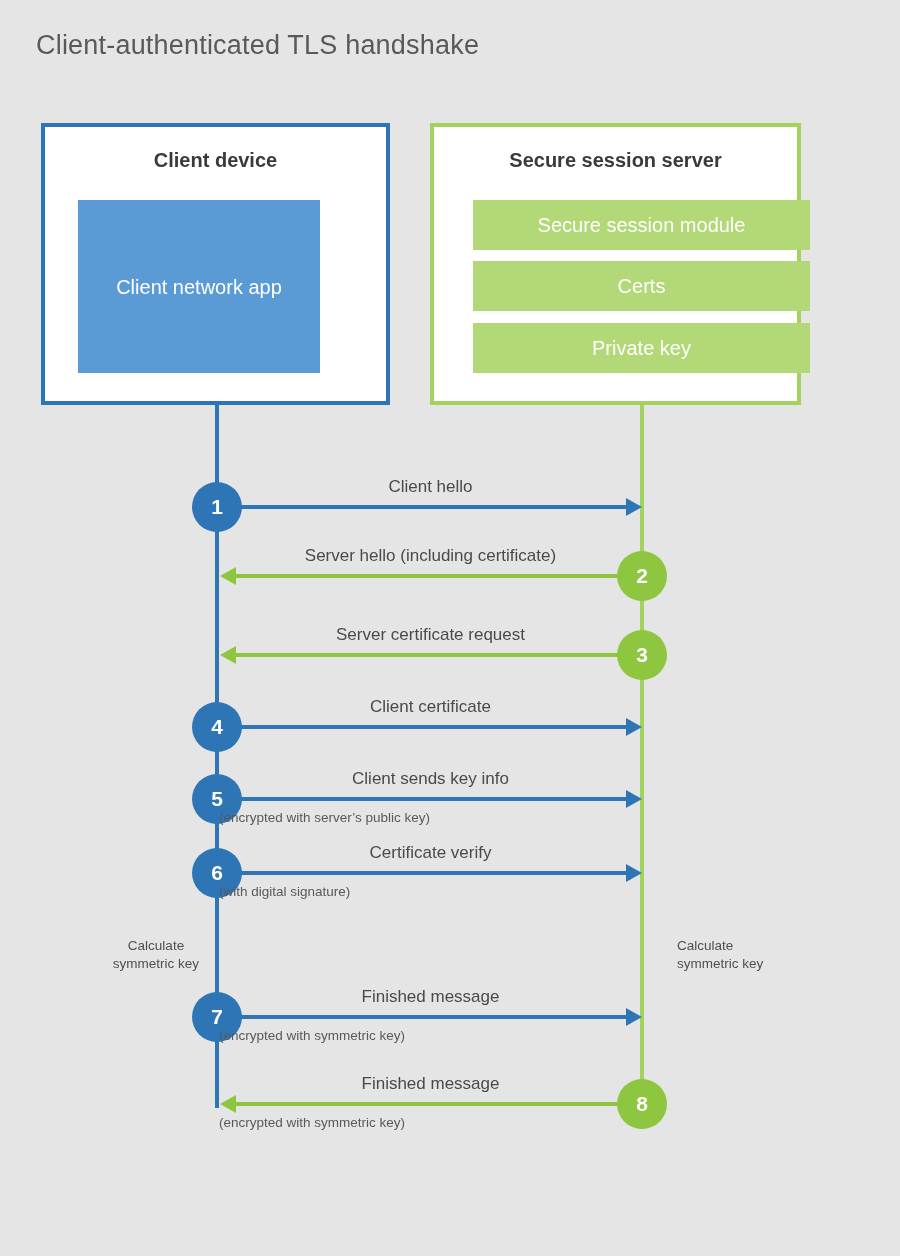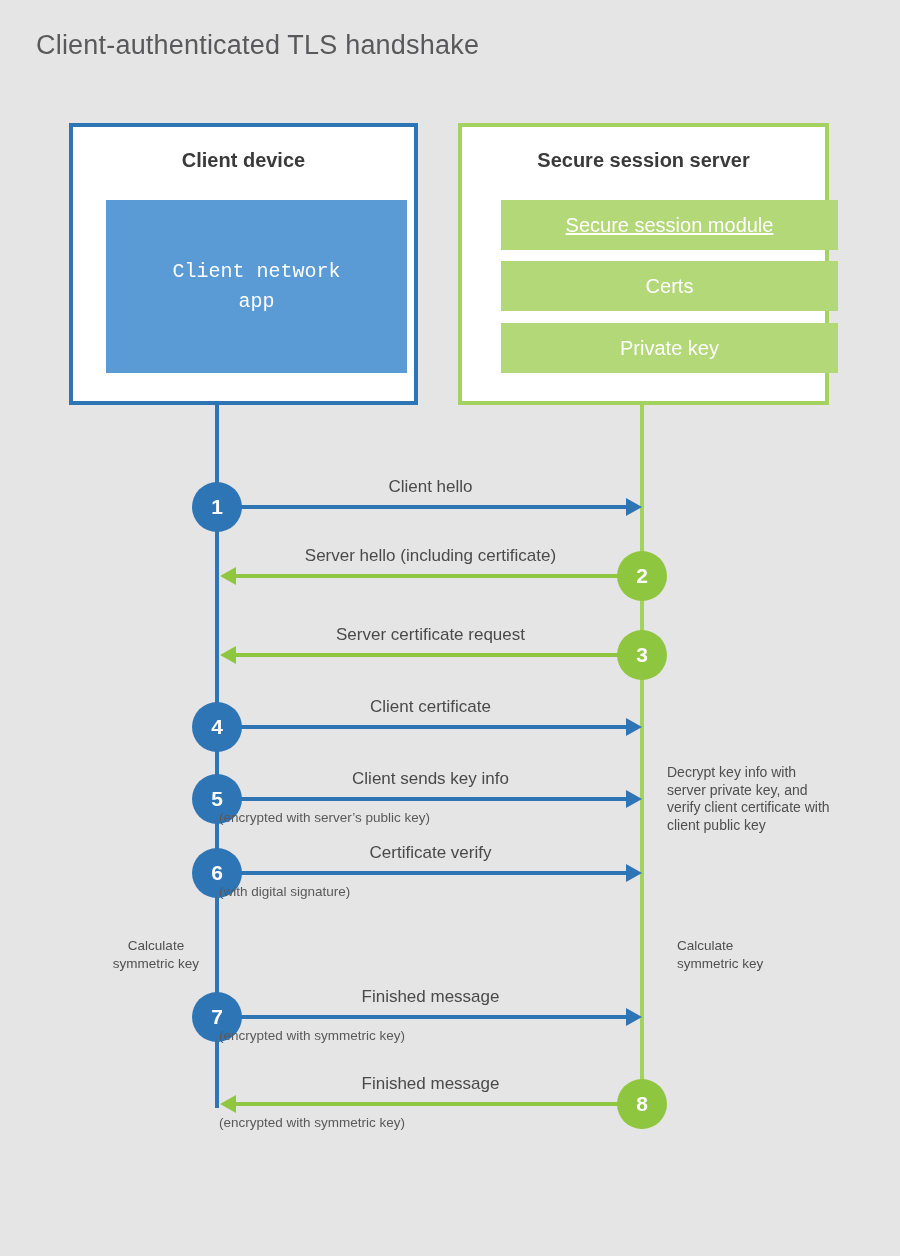--- a/index.html
+++ b/index.html
@@ -21,42 +21,42 @@
     font-family:"Liberation Sans","DejaVu Sans",sans-serif;
     overflow:hidden;
     padding-left:8px;
   }
   .page-title{
     position:absolute; left:36px; top:30px;
     font-size:27px; font-weight:300; color:#59595b; letter-spacing:0.2px;
   }
 
   
-  .actor-box{position:absolute; top:123px; height:282px; box-sizing:border-box; background:#fff;margin-left:28px;}
+  .actor-box{position:absolute; top:123px; height:282px; box-sizing:border-box; background:#fff;}
   .client-box{left:41px; width:349px; border:4px solid var(--blue);}
   .server-box{left:430px; width:371px; border:4px solid var(--green-soft);}
   .box-title{
     margin-top:22px; text-align:center;
     font-size:20px; font-weight:700; color:var(--ink);
   }
   .client-app{
-    position:absolute; left:33px; top:73px; width:301px; height:173px;
+    position:absolute; left:33px; top:73px; width:242px; height:173px;
     background:var(--blue-fill);
-    display:flex; align-items:center; justify-content:center;font-family:Liberation Mono, monospace;
+    display:flex; align-items:center; justify-content:center;
   }
   .client-app span{
     display:inline-block; width:170px; text-align:center;
     color:#ffffff; font-size:20px; line-height:1.5;
   }
   .server-bar{
     position:absolute; left:39px; width:337px; height:50px;
     background:var(--green-bar);
     color:#ffffff; font-size:20px; text-align:center; line-height:50px;
   }
-  .bar-1{top:73px;text-decoration:underline;} .bar-2{top:134px;} .bar-3{top:196px;}
+  .bar-1{top:73px;} .bar-2{top:134px;} .bar-3{top:196px;}
 
   
   .lifeline{position:absolute; width:4px;}
   .lifeline-client{left:215px; top:405px; height:703px; background:var(--blue);}
   .lifeline-server{left:640px; top:405px; height:724px; background:var(--green-soft);}
 
   
   .step{position:absolute; left:0; top:0;}
   .step > div{position:absolute;}
   .step-label{
@@ -174,17 +174,16 @@
   </div>
 
   <div class="step green left" style="--y:1104px">
     <div class="step-label">Finished message</div>
     <div class="arrow-line"></div>
     <div class="arrow-head"></div>
     <div class="step-circle">8</div>
     <div class="step-sub">(encrypted with symmetric key)</div>
   </div>
 
-  <div class="side-note decrypt-note">Decrypt key info with server private key, and verify client certificate with client public key</div>
   <div class="side-note calc-left">Calculate symmetric key</div>
   <div class="side-note calc-right">Calculate symmetric key</div>
 
 </div>
 
 </body></html>

